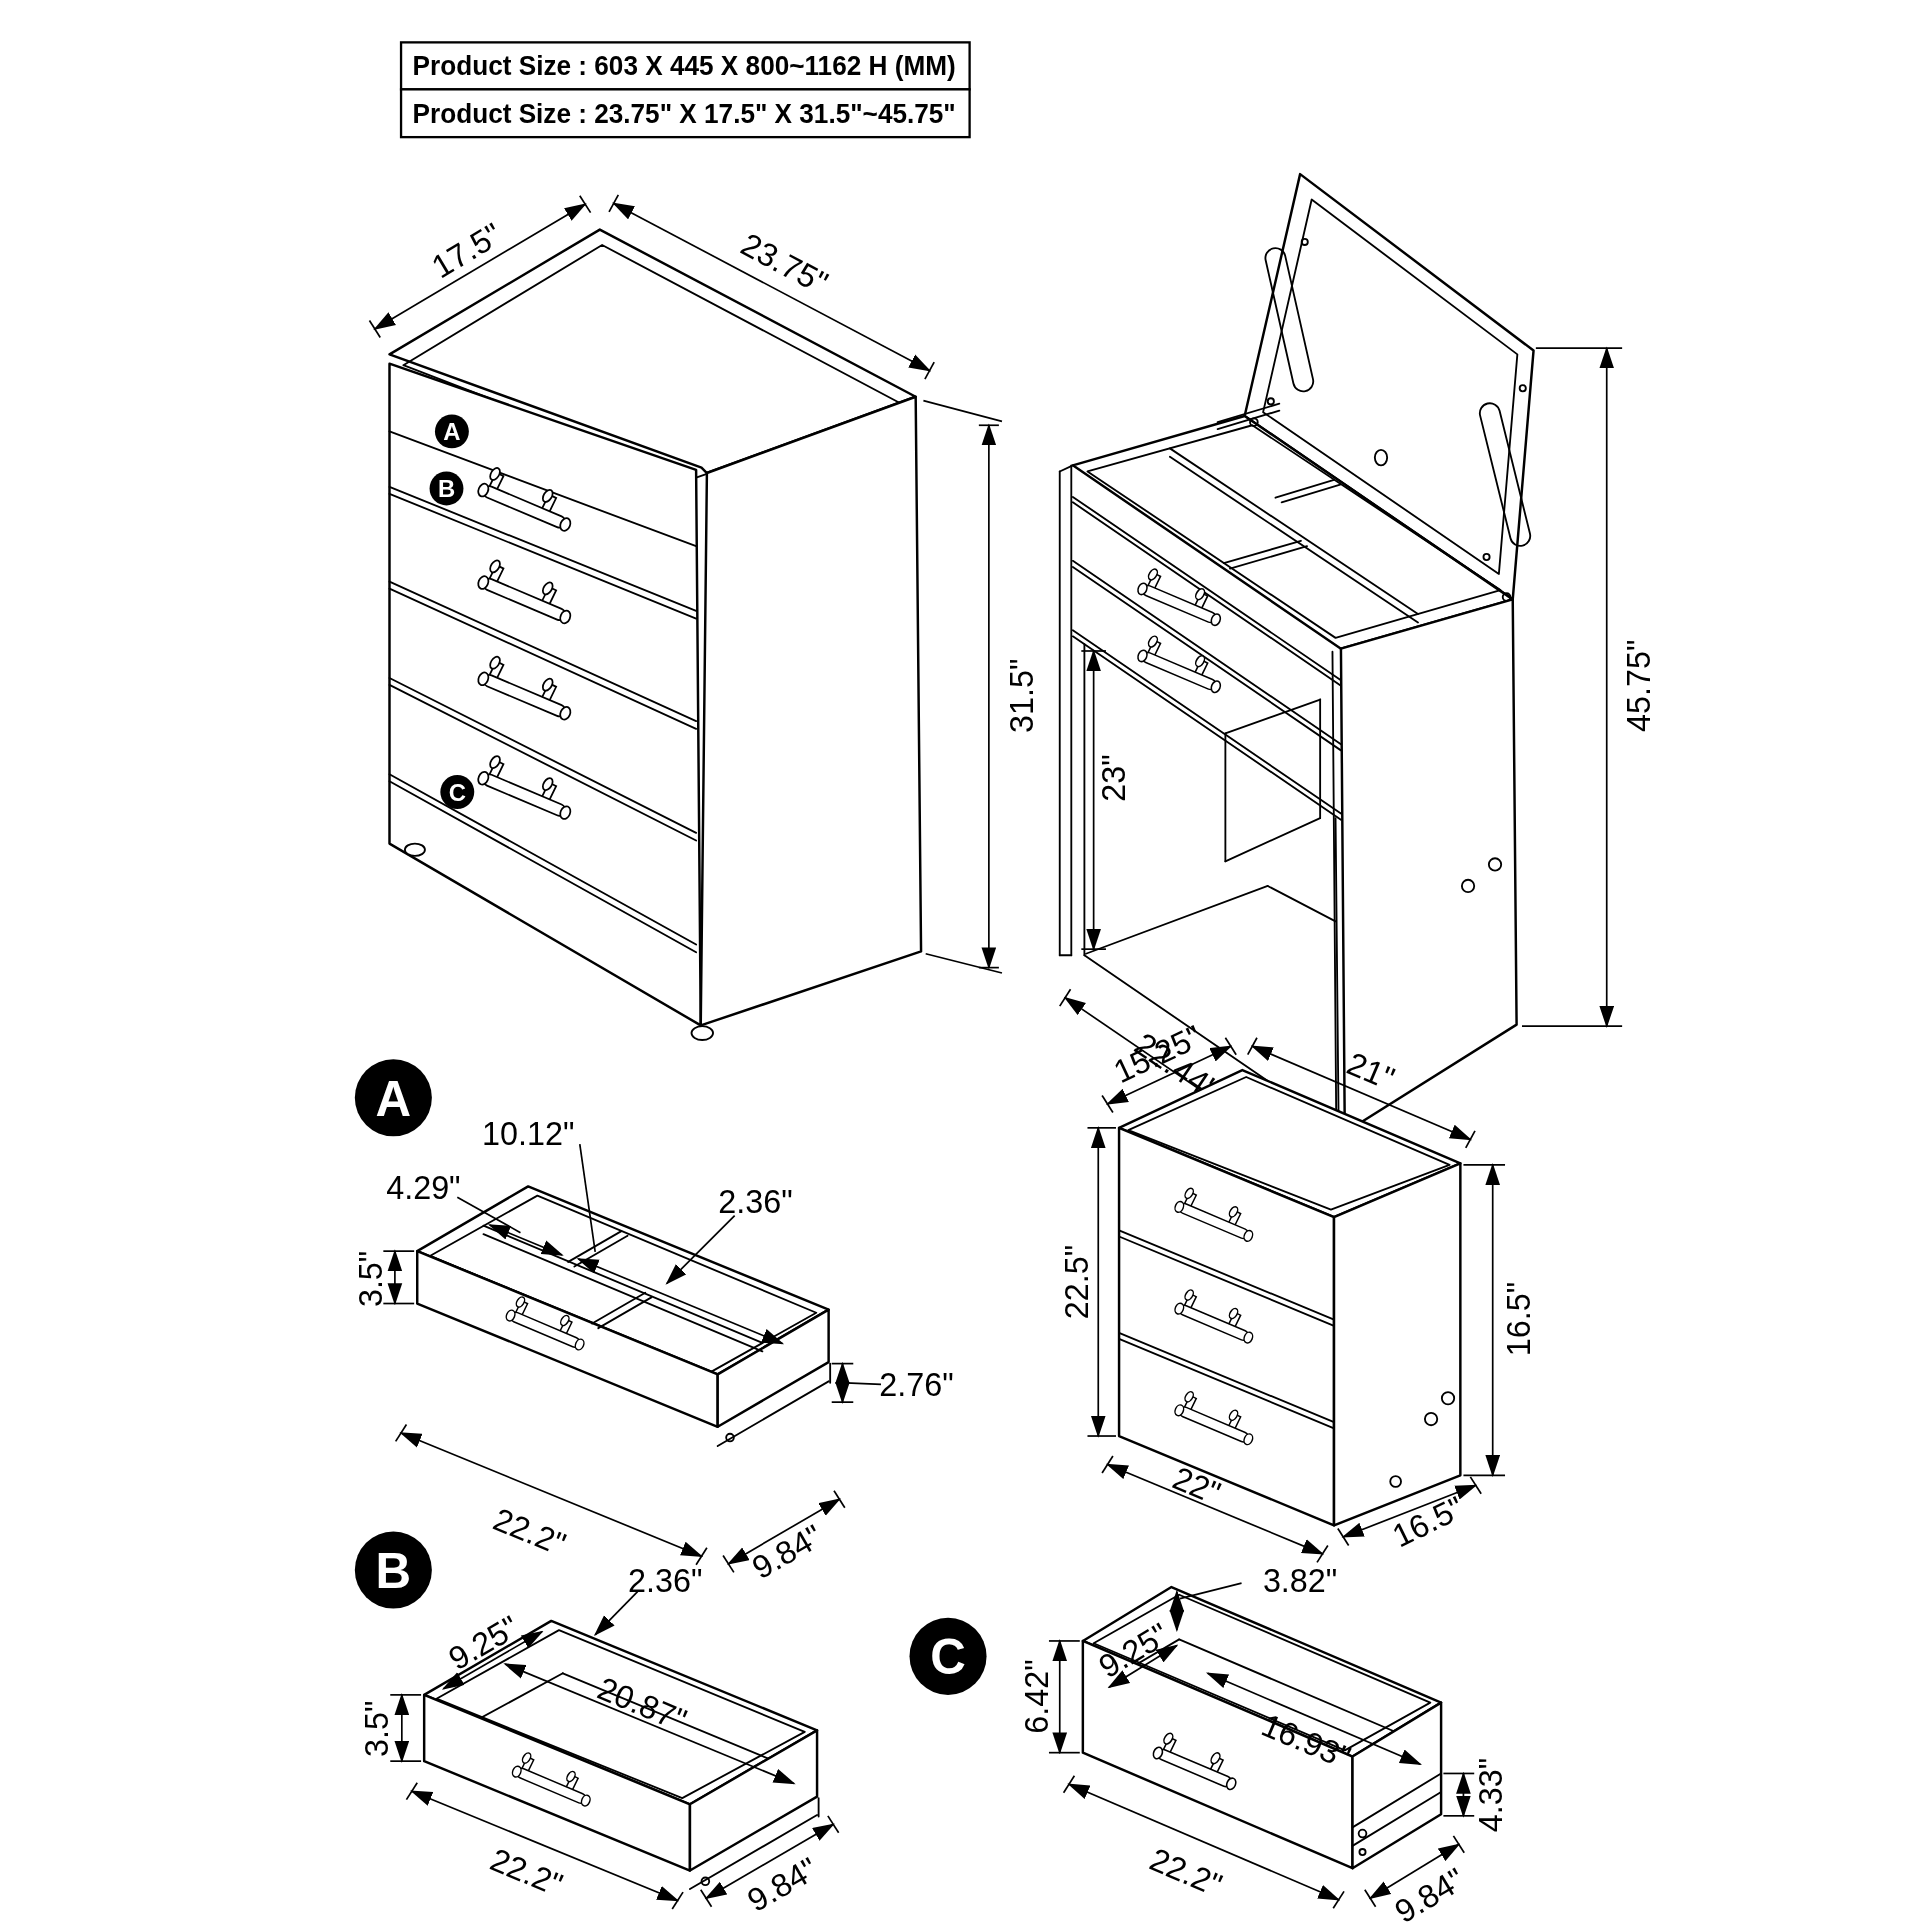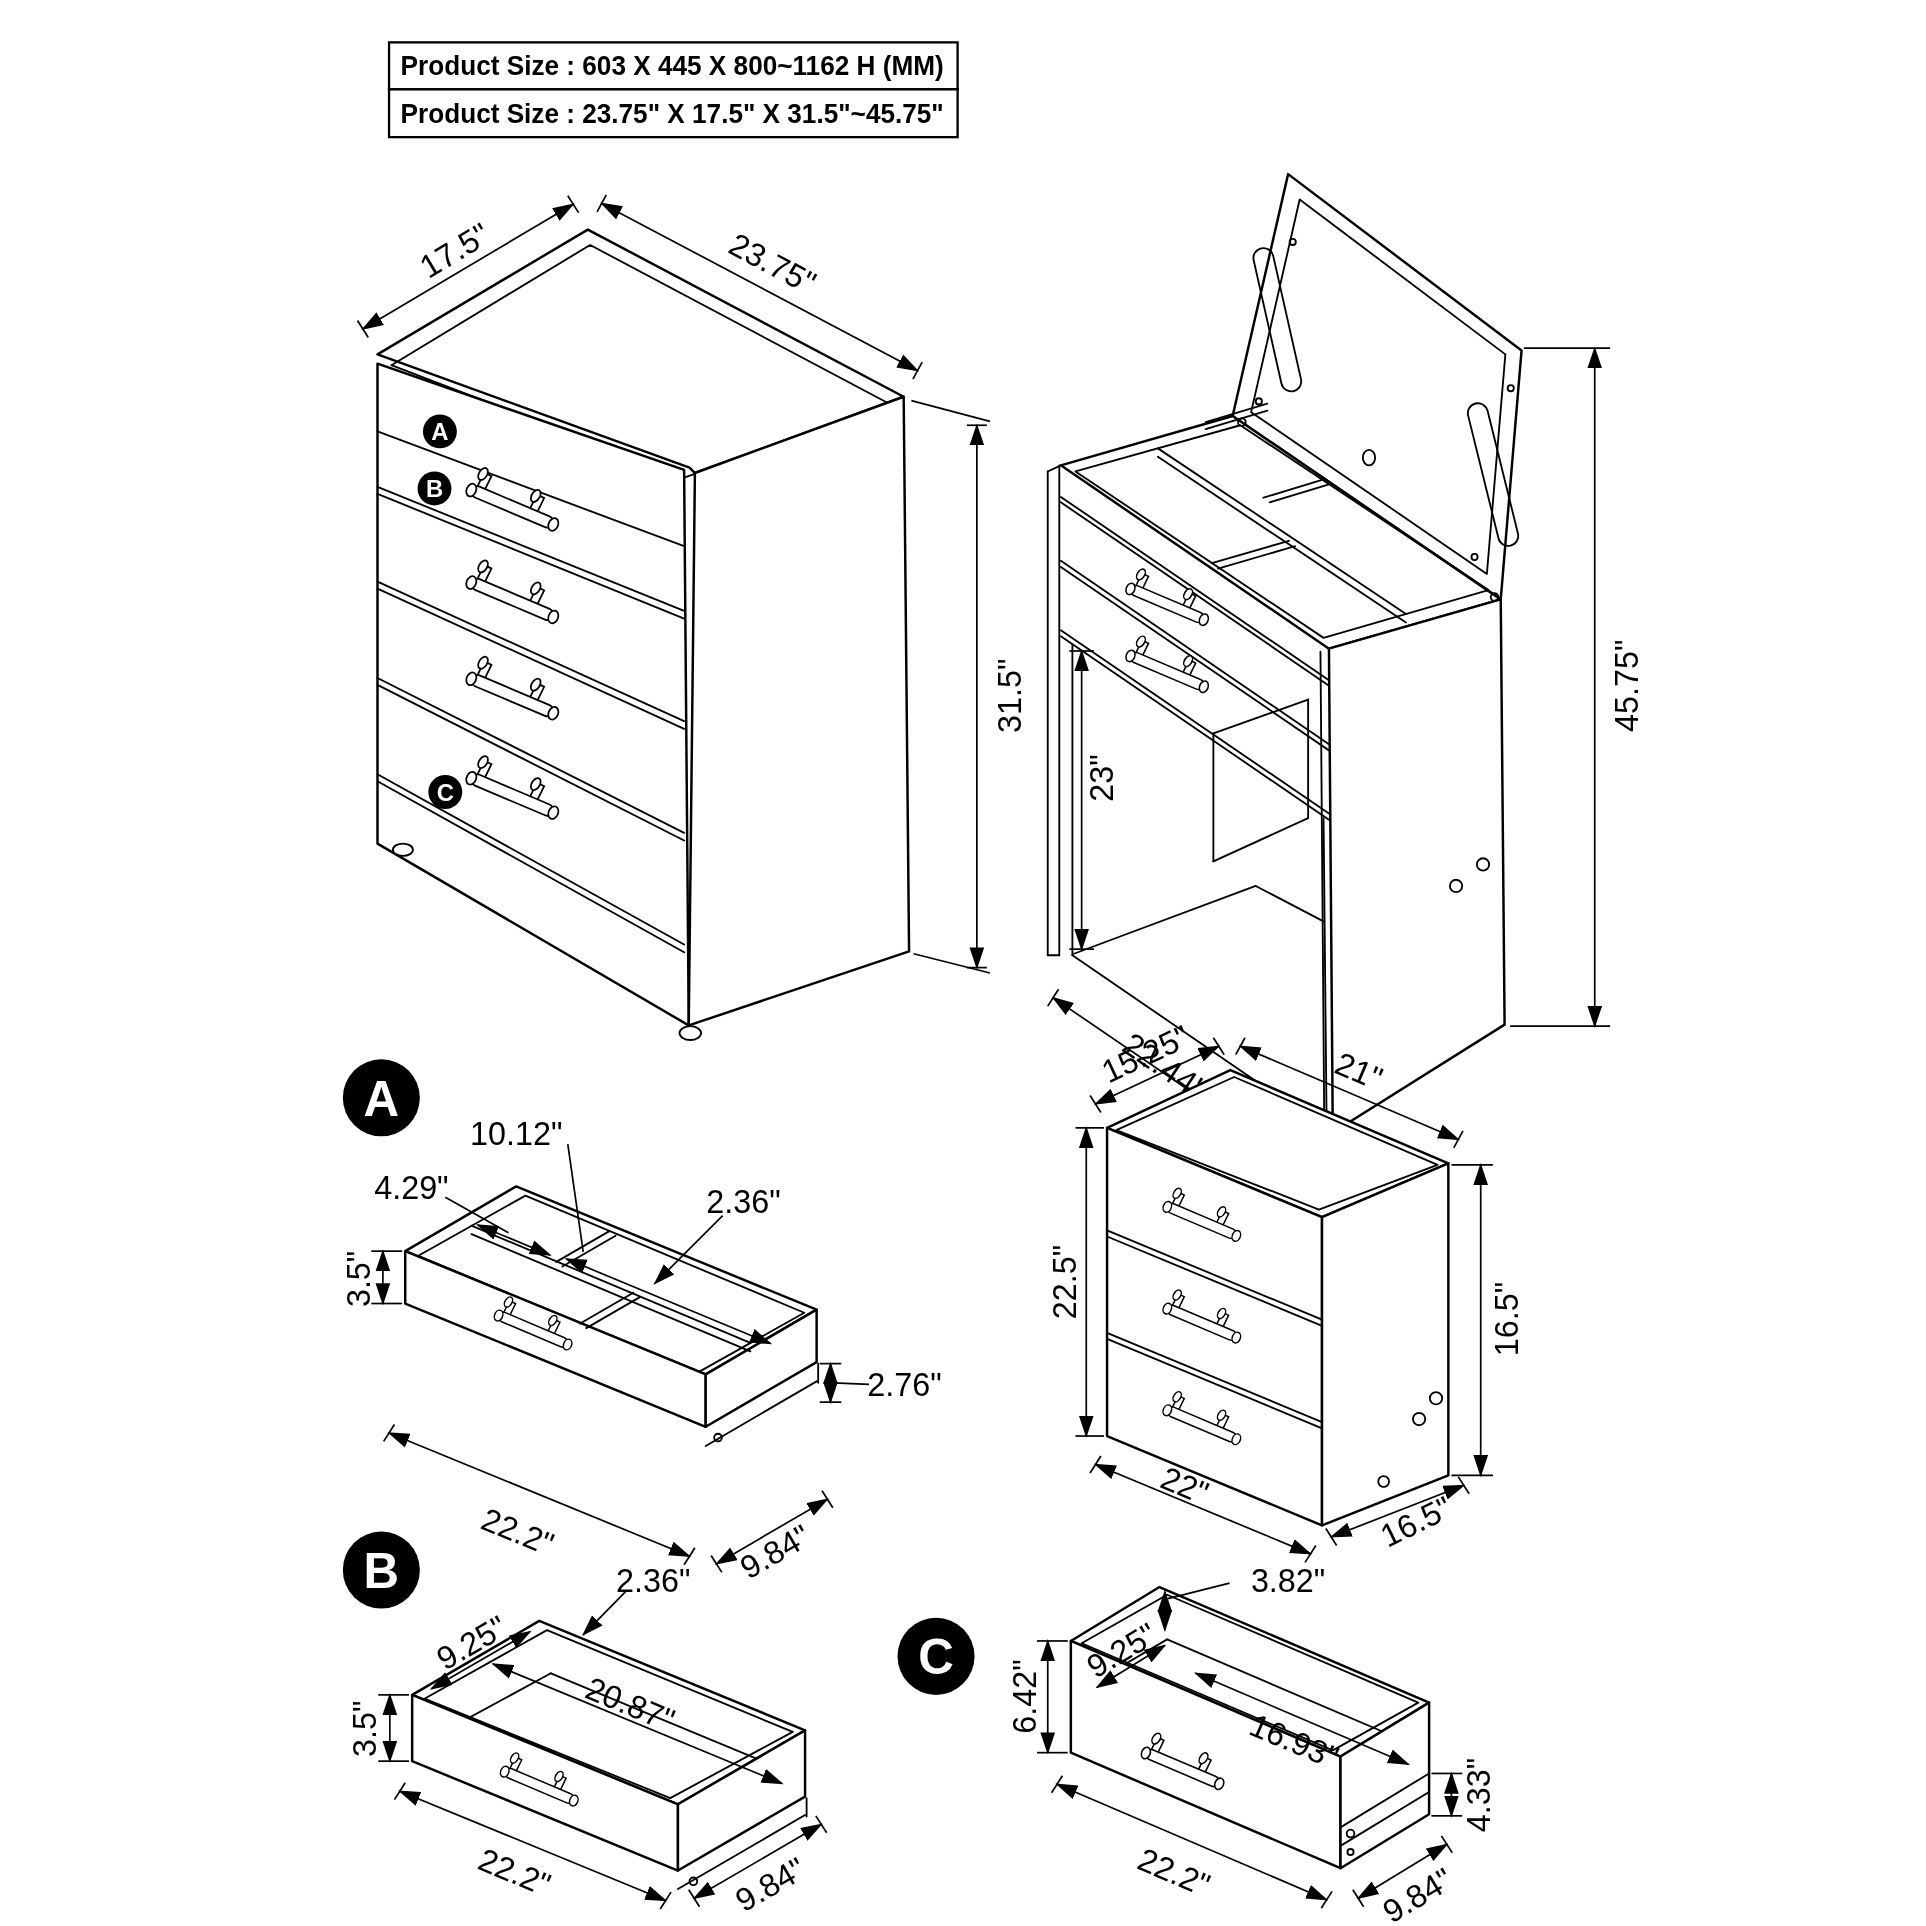--- a/index.html
+++ b/index.html
@@ -1,16 +1,16 @@
 <!DOCTYPE html>
 <html style="font-size:12.3px"><head>
 <meta charset="utf-8">
 <style>
   html,body{margin:0;padding:0;background:#fff;}
-  .page{position:relative;width:1652px;height:1926px;background:#ffffff;overflow:hidden;}
+  .page{position:relative;width:1652px;height:1926px;background:#ffffff;overflow:hidden;margin-left:12px;}
   svg{display:block;}
   .face{fill:#ffffff;stroke:#000000;stroke-width:3.2;stroke-linejoin:round;}
   .thin{fill:none;stroke:#000000;stroke-width:2.4;stroke-linejoin:round;stroke-linecap:round;}
   .dim{fill:none;stroke:#000000;stroke-width:2.2;}
   .tick{fill:none;stroke:#000000;stroke-width:2.2;}
   .t{font-family:"Liberation Sans",sans-serif;font-size:42px;fill:#000;text-anchor:middle;}
   .th{font-family:"Liberation Sans",sans-serif;font-size:35px;font-weight:bold;fill:#000;}
   .ct-big{font-family:"Liberation Sans",sans-serif;font-size:64px;font-weight:bold;fill:#fff;text-anchor:middle;}
   .ct-small{font-family:"Liberation Sans",sans-serif;font-size:31px;font-weight:bold;fill:#fff;text-anchor:middle;}
   .co{fill:#000000;stroke:none;}

